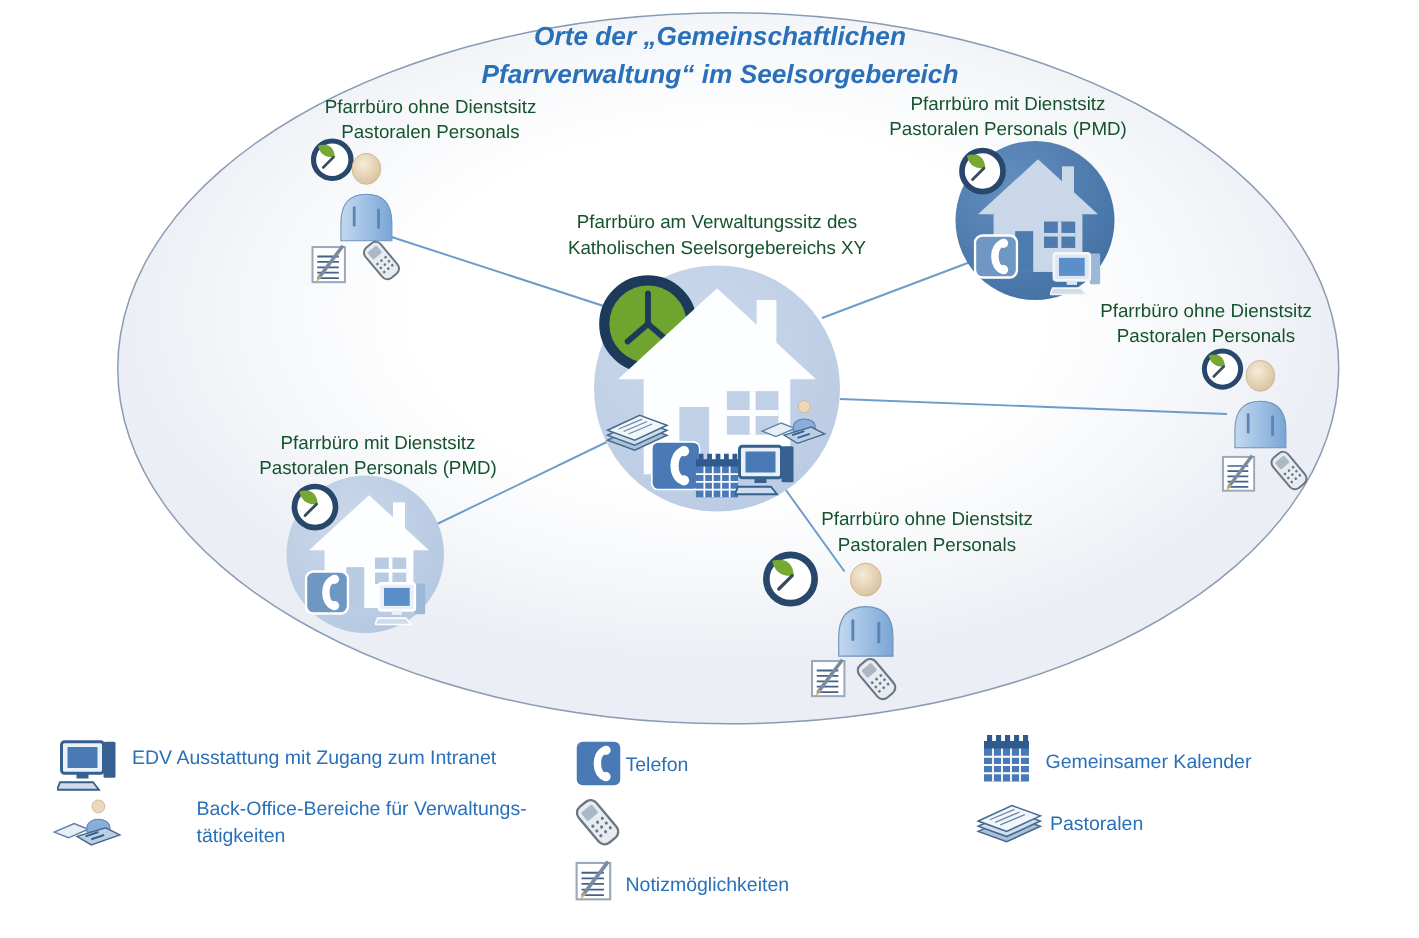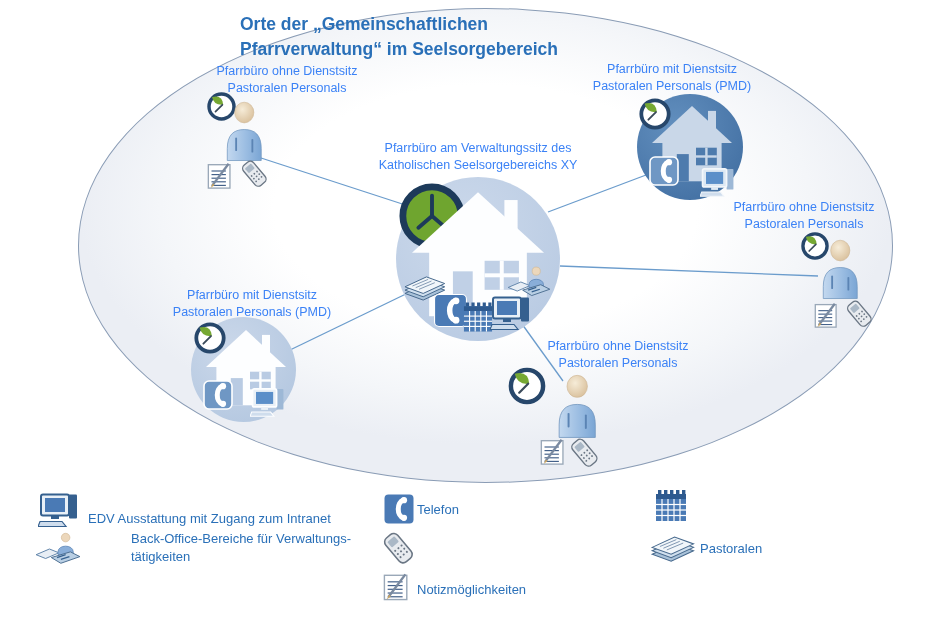--- a/index.html
+++ b/index.html
@@ -3,23 +3,23 @@
 <meta charset="utf-8">
 <style>
   html,body{margin:0;padding:0;background:#fff;}
   .stage{position:relative;width:946px;height:625px;background:#fff;overflow:hidden;
          font-family:"Liberation Sans",sans-serif;}
   .abs{position:absolute;}
   .ellipse{position:absolute;left:78px;top:8px;width:813px;height:473px;border-radius:50%;
            border:1.5px solid #8a9cb5;
            background:radial-gradient(50% 50% at 50% 42%, #ffffff 52%, #f4f6f9 80%, #ebeef4 100%);}
   .pre{white-space:pre-line;}
-  .title{position:absolute;left:240px;top:12px;width:480px;
-         color:#2a70b8;font-size:17.5px;font-weight:bold;line-height:25px;}
-  .node-label{position:absolute;color:#3b82f6;font-size:12.5px;line-height:17px;text-align:center;}
+  .title{position:absolute;left:240px;top:12px;width:480px;text-align:center;
+         color:#2a70b8;font-size:17.5px;font-weight:bold;line-height:25px;font-style:italic;}
+  .node-label{position:absolute;color:#14532d;font-size:12.5px;line-height:17px;text-align:center;}
   .legend-label{position:absolute;color:#2a70b8;font-size:13px;line-height:18px;}
   .circle{position:absolute;border-radius:50%;}
   .circle.light-big{background:radial-gradient(circle at 40% 32%, #ccd9eb 0%, #bccde4 70%, #b4c7e0 100%);}
   .circle.light{background:radial-gradient(circle at 38% 32%, #cbd8ea 0%, #b6c9e1 75%, #aec3dd 100%);}
   .circle.dark{background:radial-gradient(circle at 36% 30%, #628fbe 0%, #4a77a9 65%, #3c699c 100%);}
   svg{display:block;}
   .lines{position:absolute;left:0;top:0;pointer-events:none;}
 </style>
 </head>
 <body>
@@ -326,21 +326,21 @@
     </g>
   </svg>
 
   <svg class="abs" style="left:38px;top:493px;" width="42" height="37" viewBox="0 0 42 36">
     <rect x="31" y="1" width="8" height="24" rx="1" fill="#35608f"></rect>
     <rect x="3" y="1" width="28" height="21" rx="2" fill="#e9f0f7" stroke="#35608f" stroke-width="2"></rect>
     <rect x="7" y="4.5" width="20" height="14" fill="#4a7ab5"></rect>
     <rect x="13" y="22" width="8" height="3.5" fill="#35608f"></rect>
     <polygon points="2,28 24,28 28,33 0,33" fill="#cfdded" stroke="#35608f" stroke-width="1.2"></polygon>
   </svg>
-  <div class="legend-label" style="left:88px;top:510px;">EDV Ausstattung mit Zugang zum Intranet</div>
+  <div class="legend-label" style="left:88px;top:496px;">EDV Ausstattung mit Zugang zum Intranet</div>
 
   <svg class="abs" style="left:34px;top:529px;" width="48" height="40" viewBox="0 0 50 42">
     <polygon points="2,27 16,21 26,25 12,31" fill="#e8eef5" stroke="#5b7fa6" stroke-width="1"></polygon>
     <circle cx="33" cy="9" r="4.5" fill="#ecd7bb" stroke="#cdb28c" stroke-width="0.6"></circle>
     <path d="M25,24 C25,16 41,16 41,24 L41,27 L25,27 Z" fill="#89aed9" stroke="#5b84b4" stroke-width="0.8"></path>
     <polygon points="18,30 38,24 48,29 28,36" fill="#b9cfe4" stroke="#47698d" stroke-width="1"></polygon>
     <g stroke="#35608f" stroke-width="1.4">
         <line x1="24" y1="30" x2="33" y2="27"></line>
         <line x1="28" y1="32" x2="37" y2="29"></line>
       </g>
@@ -401,20 +401,21 @@
     <g stroke="#fff" stroke-width="1.2">
       <line x1="7" y1="9" x2="7" y2="31"></line>
         <line x1="13" y1="9" x2="13" y2="31"></line>
         <line x1="19" y1="9" x2="19" y2="31"></line>
         <line x1="25" y1="9" x2="25" y2="31"></line>
       <line x1="1" y1="14.5" x2="31" y2="14.5"></line>
         <line x1="1" y1="20" x2="31" y2="20"></line>
         <line x1="1" y1="25.5" x2="31" y2="25.5"></line>
     </g>
   </svg>
+  <div class="legend-label" style="left:697px;top:499px;">Gemeinsamer Kalender</div>
 
   <svg class="abs" style="left:647px;top:528px;" width="50" height="37" viewBox="0 0 58 42">
     <polygon points="6,30 32,18 54,26 28,38" fill="#a9c2d9" stroke="#47698d" stroke-width="1.2"></polygon>
     <polygon points="6,26 32,14 54,22 28,34" fill="#cfdfee" stroke="#47698d" stroke-width="1.2"></polygon>
     <polygon points="6,22 32,10 54,18 28,30" fill="#f1f6fa" stroke="#47698d" stroke-width="1.2"></polygon>
     <g stroke="#6d87a5" stroke-width="1">
       <line x1="15" y1="21" x2="34" y2="13"></line>
         <line x1="19" y1="23" x2="38" y2="15"></line>
         <line x1="23" y1="25" x2="42" y2="17"></line>
     </g>

